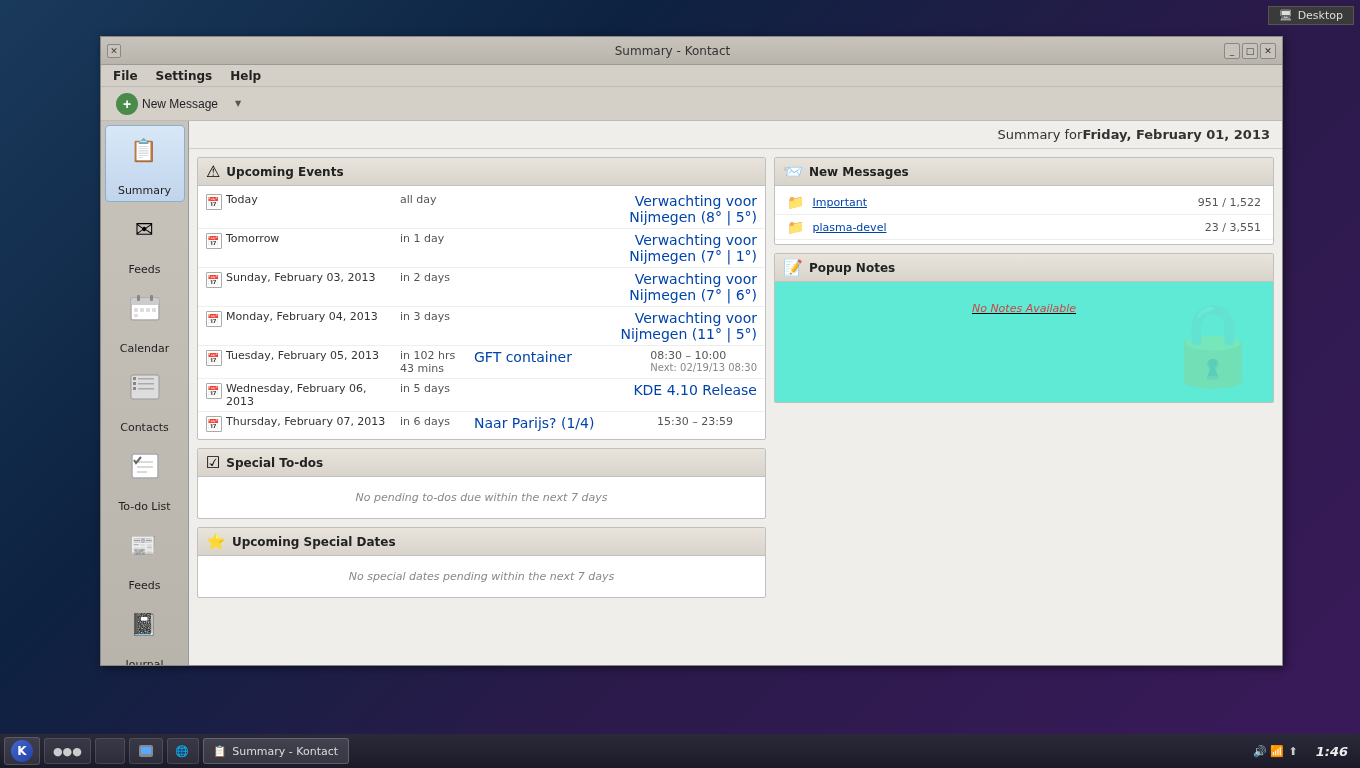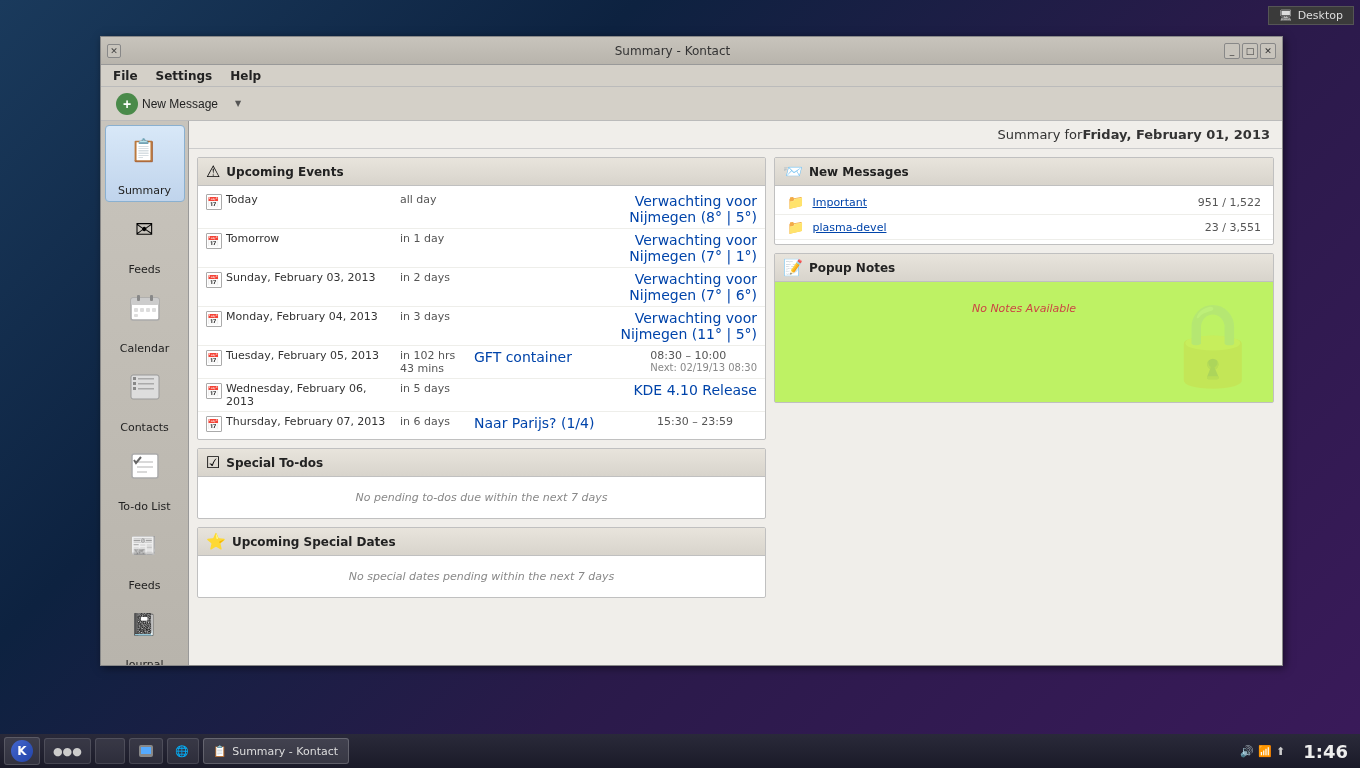--- a/index.html
+++ b/index.html
@@ -337,22 +337,23 @@
     }
     .msg-count {
       color: #555;
       font-size: 11px;
     }
 
     
     .notes-bg {
       position: relative;
       min-height: 120px;
-      background: #bef264;
+      background: #5eead4;
       overflow: hidden;
+      text-decoration: underline;
     }
     .notes-watermark {
       position: absolute;
       right: 10px;
       bottom: 10px;
       opacity: 0.15;
       font-size: 80px;
     }
 
     
@@ -402,23 +403,24 @@
     }
     .taskbar-spacer { flex: 1; }
     .taskbar-systray {
       display: flex; align-items: center; gap: 4px;
       padding: 0 6px;
       color: #ccc;
       font-size: 11px;
     }
     .taskbar-clock {
       color: #eee;
-      font-size: 18px;
+      font-size: 13px;
       font-weight: bold;
       padding: 0 8px;
+      font-style: italic;
     }
 
     
     .kde-icon {
       width: 22px; height: 22px;
       background: linear-gradient(135deg, #4466cc, #2244aa);
       border-radius: 50%;
       display: flex; align-items: center; justify-content: center;
       color: white;
       font-size: 12px;

